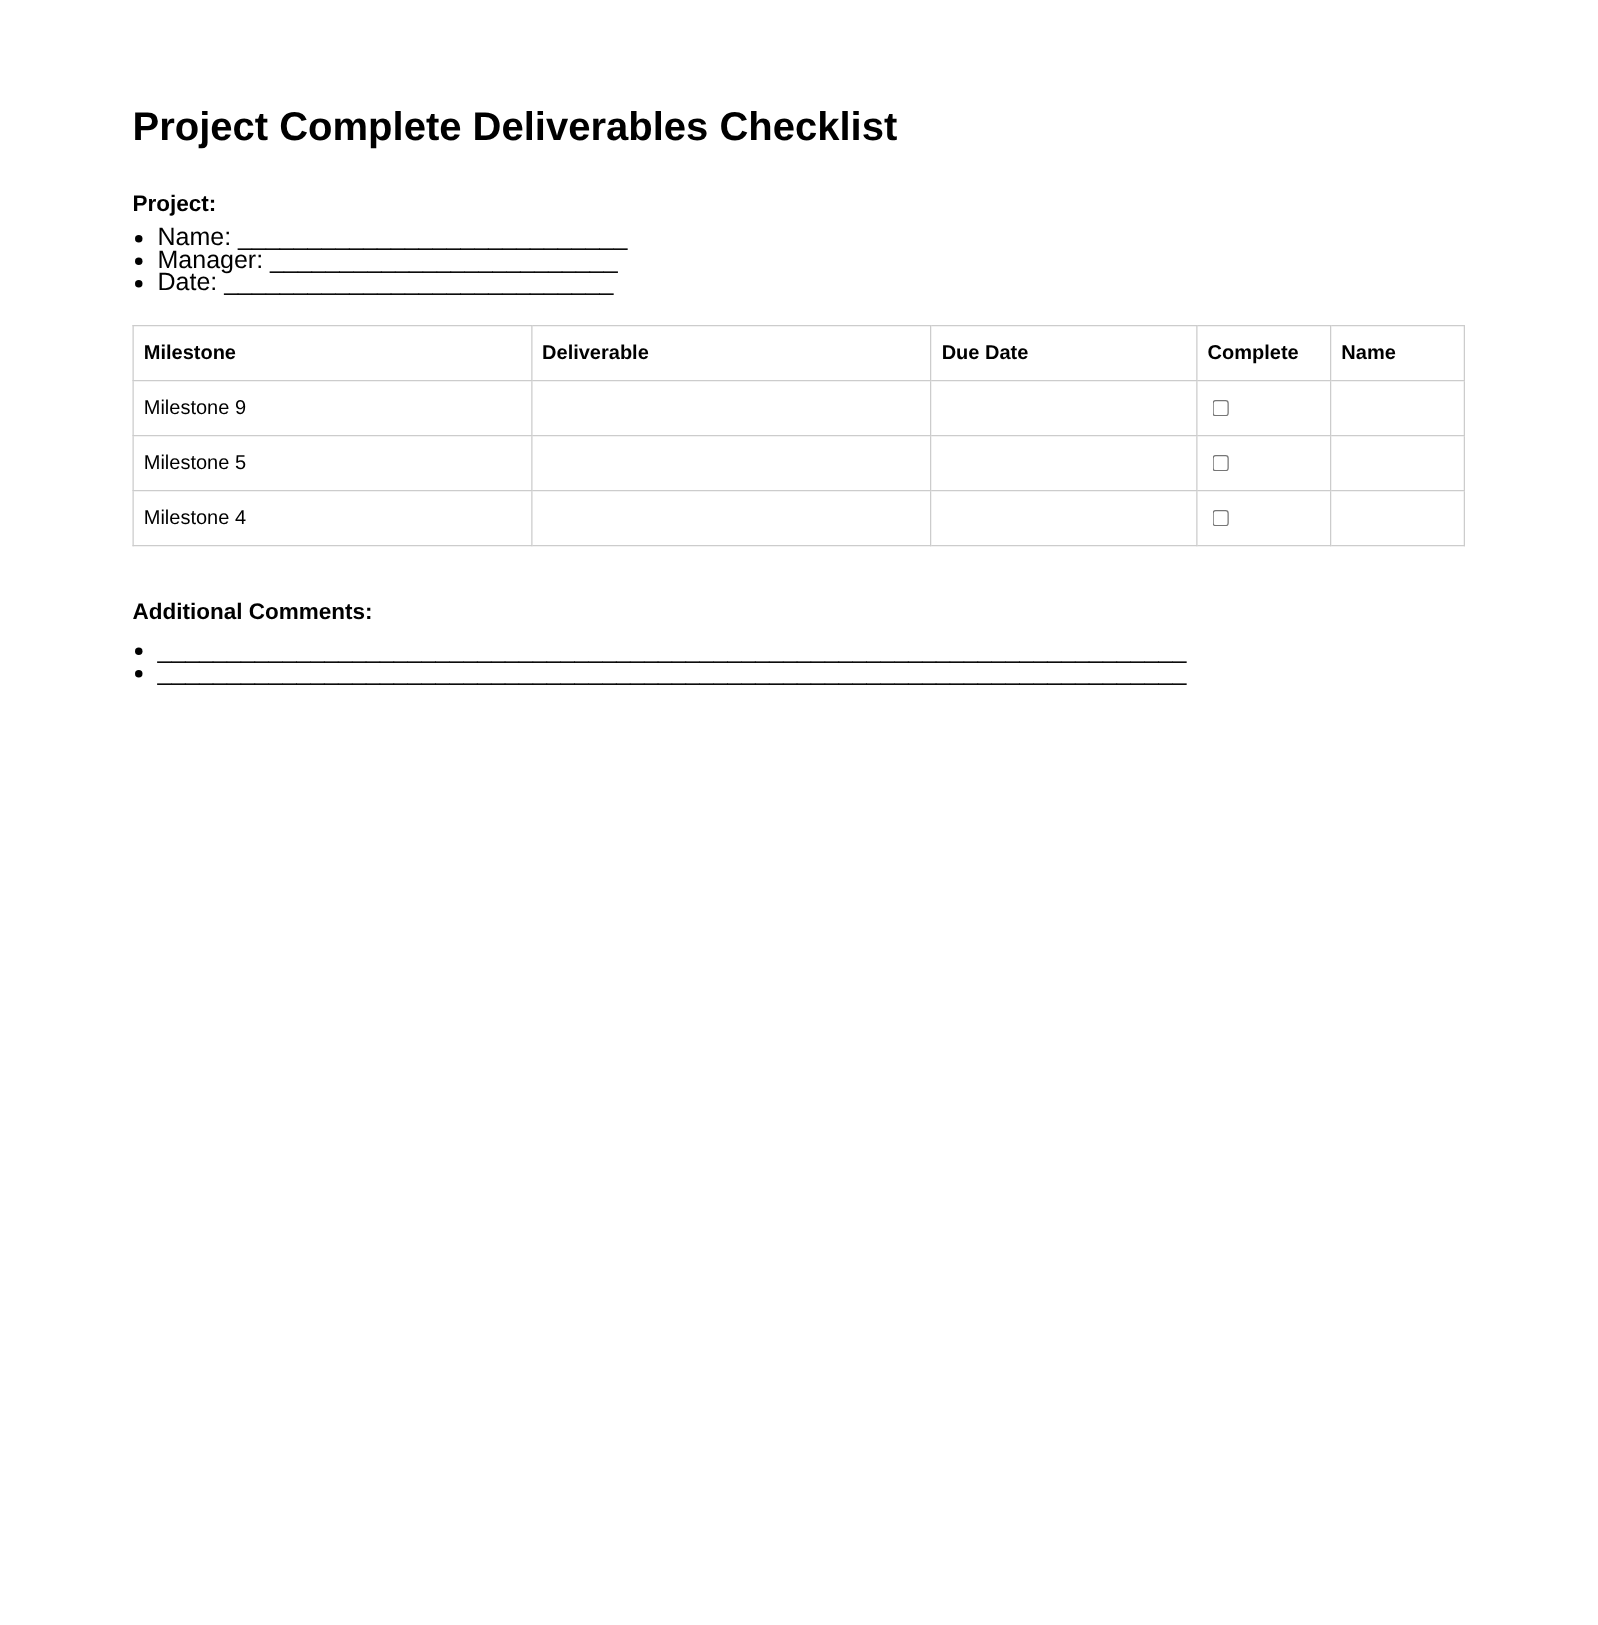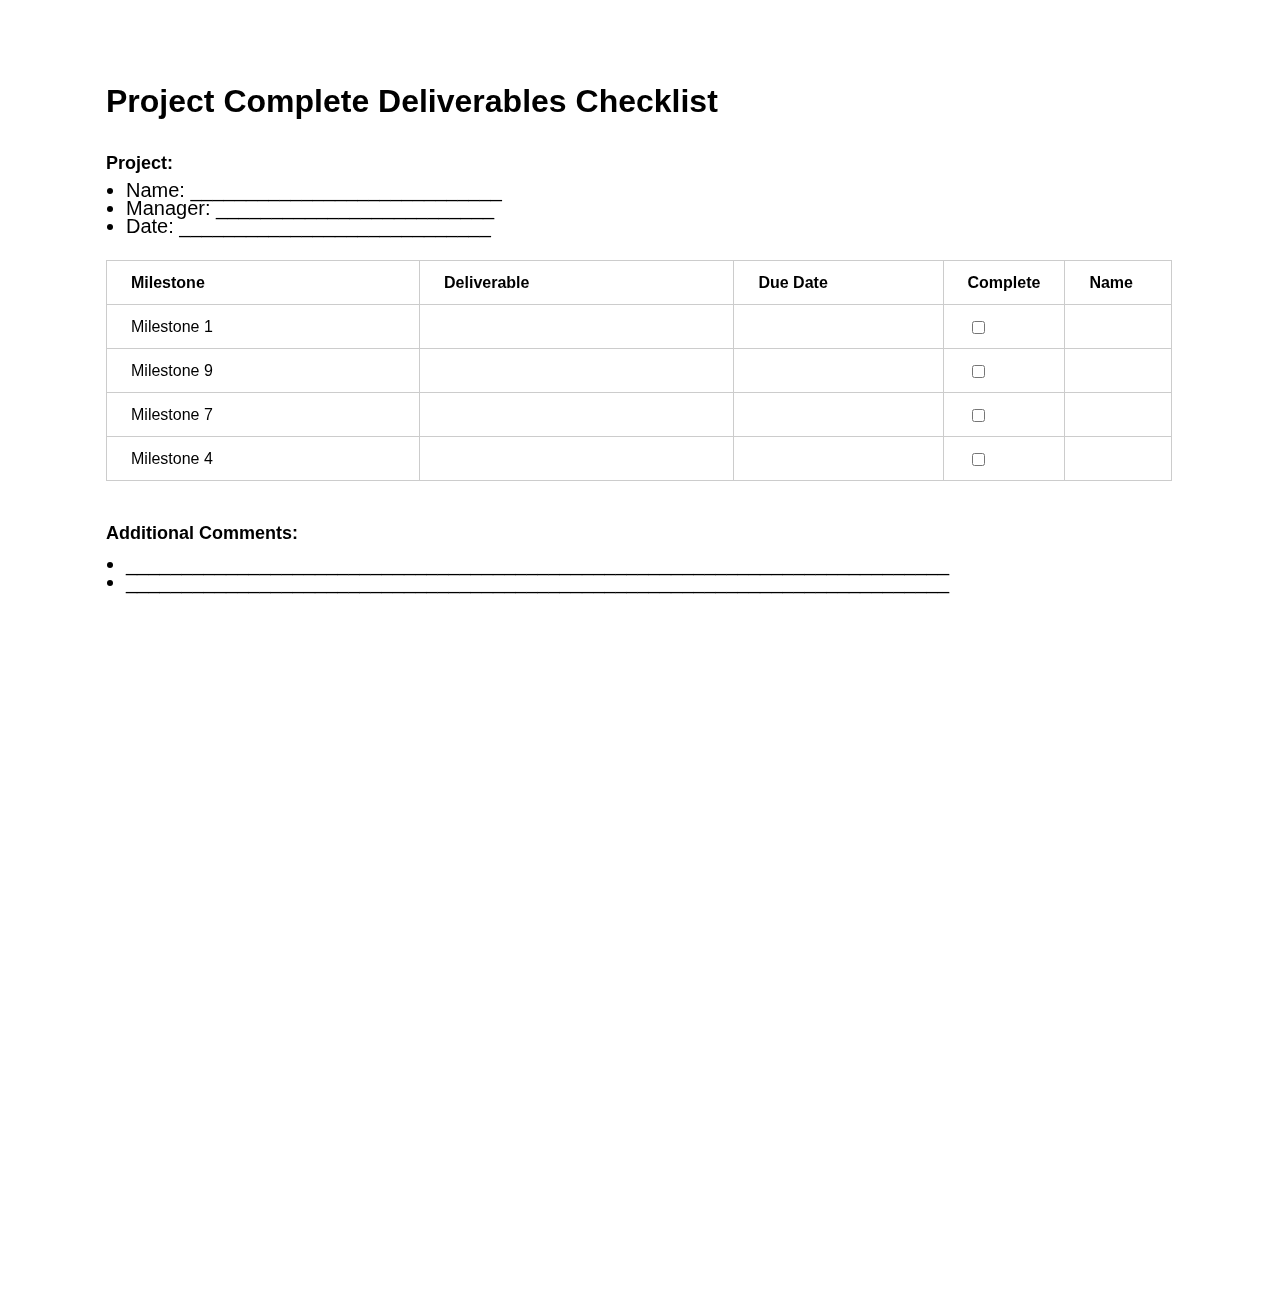--- a/index.html
+++ b/index.html
@@ -26,21 +26,21 @@
   .project-heading { margin-top: 33px; }
   ul { margin: 7px 0 0 0; padding-left: 20px; }
   ul li { line-height: 18px; font-size: 20px; }
   table {
     border-collapse: collapse;
     width: 1066px;
     margin-top: 25px;
   }
   th, td {
     border: 1px solid #cccccc;
-    padding: 0 24px;
+    padding: 0 8px;
     text-align: left;
     height: 43px;
     font-size: 16px;
     vertical-align: middle;
   }
   th { font-weight: bold; }
   td.check-cell input {
     margin: 0 0 0 4px;
     width: 13px; height: 13px;
     vertical-align: middle;
@@ -73,35 +73,28 @@
       <tr>
         <th>Milestone</th>
         <th>Deliverable</th>
         <th>Due Date</th>
         <th>Complete</th>
         <th>Name</th>
       </tr>
     </thead>
     <tbody>
       <tr>
-        <td>Milestone 1</td>
-        <td></td>
-        <td></td>
-        <td class="check-cell"><input type="checkbox" style=""></td>
-        <td></td>
-      </tr>
-      <tr>
         <td>Milestone 9</td>
         <td></td>
         <td></td>
         <td class="check-cell"><input type="checkbox" style=""></td>
         <td></td>
       </tr>
       <tr>
-        <td>Milestone 7</td>
+        <td>Milestone 5</td>
         <td></td>
         <td></td>
         <td class="check-cell"><input type="checkbox" style=""></td>
         <td></td>
       </tr>
       <tr>
         <td>Milestone 4</td>
         <td></td>
         <td></td>
         <td class="check-cell"><input type="checkbox" style=""></td>

